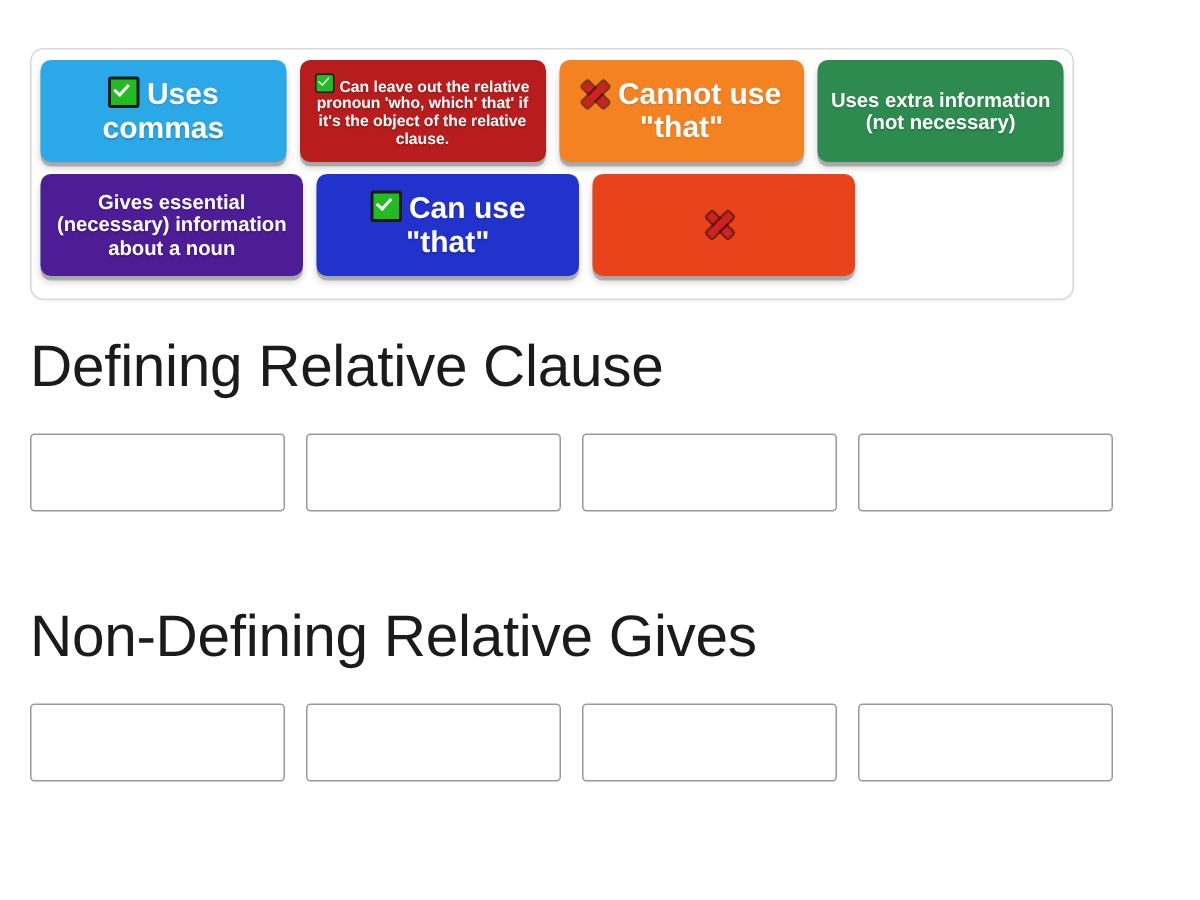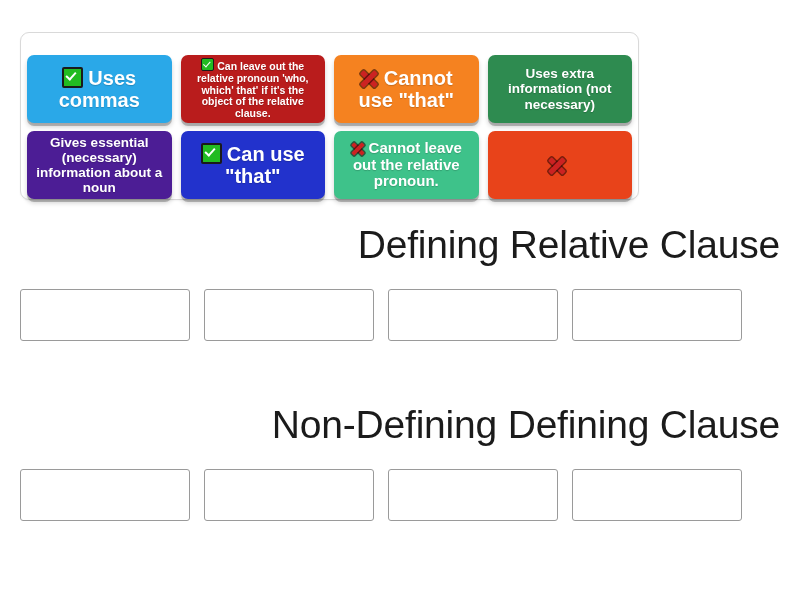--- a/index.html
+++ b/index.html
@@ -19,27 +19,27 @@
     width: 800px;
     height: 600px;
     box-sizing: border-box;
   }
 
   
   .tile-tray {
     position: absolute;
     left: 20px;
     top: 32px;
-    width: 619px;
+    width: 696px;
     height: 168px;
     box-sizing: border-box;
     background: #ffffff;
     border: 1px solid #d9d9d9;
     border-radius: 9px;
-    padding: 22px 6px;
+    padding: 7px 6px;
     box-shadow: 0 1px 2px rgba(0,0,0,0.05);
   }
 
   .tile-row {
     display: flex;
     gap: 9px;
     justify-content: flex-start;
     margin-bottom: 8px;
   }
   .tile-row:last-child { margin-bottom: 0; }
@@ -141,21 +141,21 @@
   
   .category {
     position: absolute;
     left: 20px;
     width: 760px;
   }
   .category.cat-0 { top: 224px; }
   .category.cat-1 { top: 404px; }
 
   .category-title {
-    text-align: right;
+    text-align: left;
     font-size: 39px;
     font-weight: 400;
     color: #1b1b1b;
     letter-spacing: -0.2px;
     line-height: 1.1;
     margin: 0 0 22px 0;
     white-space: nowrap;
   }
 
   .dropzone-row {
@@ -202,43 +202,40 @@
     <div class="tile-row">
 
       <div class="tile size-xs" style="background:#4c1d95">
         <span class="tile-text">Gives essential (necessary) information about a noun</span>
       </div>
 
       <div class="tile size-lg" style="background:#2232cc">
         <span class="tile-text"><span class="icon-check"></span><span>Can use "that"</span></span>
       </div>
 
-      <div class="tile size-md" style="background:#3ec28a">
-        <span class="tile-text"><span class="icon-cross small"></span><span>Cannot leave out the relative pronoun.</span></span>
-      </div>
 
       <div class="tile size-lg" style="background:#e8431a">
         <span class="tile-text"><span class="icon-cross"></span></span>
       </div>
 
     </div>
   </div>
 
   <div class="category cat-0">
     <div class="category-title">Defining Relative Clause</div>
     <div class="dropzone-row">
       <div class="dropzone"></div>
       <div class="dropzone"></div>
       <div class="dropzone"></div>
       <div class="dropzone"></div>
     </div>
   </div>
 
   <div class="category cat-1">
-    <div class="category-title">Non-Defining Defining Clause</div>
+    <div class="category-title">Non-Defining Relative Gives</div>
     <div class="dropzone-row">
       <div class="dropzone"></div>
       <div class="dropzone"></div>
       <div class="dropzone"></div>
       <div class="dropzone"></div>
     </div>
   </div>
 
 </div>
 

